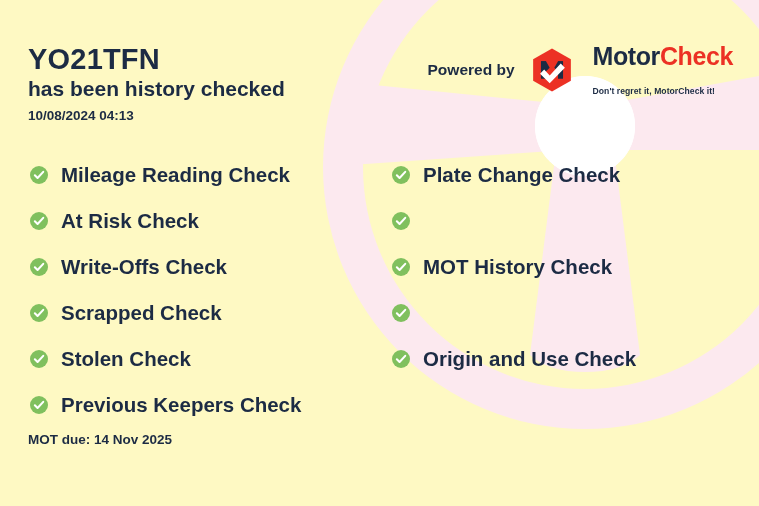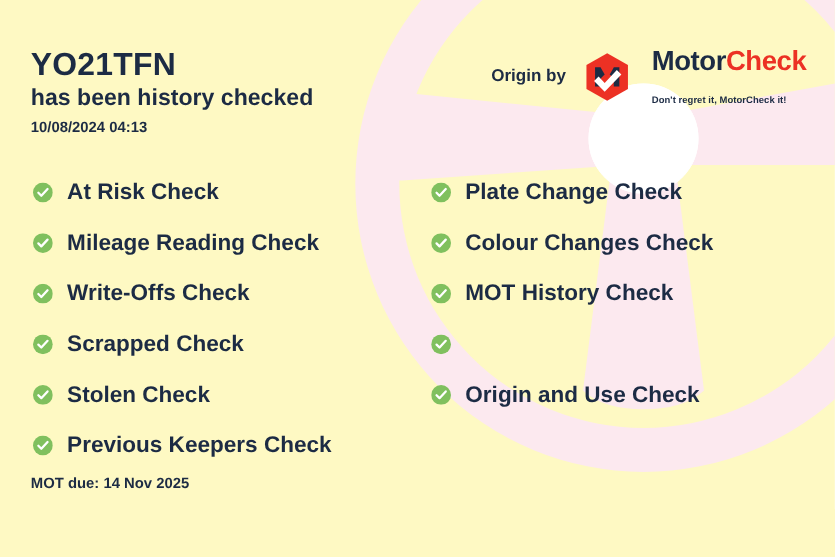--- a/index.html
+++ b/index.html
@@ -185,21 +185,21 @@
     <circle cx="585" cy="126" r="44" fill="none" stroke="#ffffff" stroke-width="12"></circle>
   </svg>
 
   <div id="header">
     <div id="plate">YO21TFN</div>
     <div id="subtitle">has been history checked</div>
     <div id="timestamp">10/08/2024 04:13</div>
   </div>
 
   <div id="brand">
-    <div id="powered-by">Origin by</div>
+    <div id="powered-by">Powered by</div>
 
     <div id="logo-lockup">
       <svg id="logo-mark" viewBox="0 0 100 100" xmlns="http://www.w3.org/2000/svg" aria-hidden="true">
         <polygon points="50,3 91,26.5 91,73.5 50,97 9,73.5 9,26.5" fill="#ec3124"></polygon>
 
         <path d="M26 31 h11 v38 h-11 z" fill="#1c2b44"></path>
         <path d="M63 31 h11 v38 h-11 z" fill="#1c2b44"></path>
         <path d="M26 31 h11 l8 14 -9 9 z" fill="#1c2b44"></path>
         <path d="M74 31 h-11 l-8 14 9 9 z" fill="#1c2b44"></path>
 
@@ -214,34 +214,34 @@
       </div>
     </div>
   </div>
 
   <div id="col-left" class="check-col">
     <div class="check-item">
       <svg class="check-icon" viewBox="0 0 20 20" xmlns="http://www.w3.org/2000/svg" aria-hidden="true">
           <circle cx="10" cy="10" r="10" fill="#80c05e"></circle>
           <path d="M5.4 10.3 l3 3 6.3 -6.8" fill="none" stroke="#ffffff" stroke-width="2.3" stroke-linecap="round" stroke-linejoin="round"></path>
         </svg>
+      <span class="check-label">Mileage Reading Check</span>
+    </div>
+    <div class="check-item">
+      <svg class="check-icon" viewBox="0 0 20 20" xmlns="http://www.w3.org/2000/svg" aria-hidden="true">
+          <circle cx="10" cy="10" r="10" fill="#80c05e"></circle>
+          <path d="M5.4 10.3 l3 3 6.3 -6.8" fill="none" stroke="#ffffff" stroke-width="2.3" stroke-linecap="round" stroke-linejoin="round"></path>
+        </svg>
       <span class="check-label">At Risk Check</span>
     </div>
     <div class="check-item">
       <svg class="check-icon" viewBox="0 0 20 20" xmlns="http://www.w3.org/2000/svg" aria-hidden="true">
           <circle cx="10" cy="10" r="10" fill="#80c05e"></circle>
           <path d="M5.4 10.3 l3 3 6.3 -6.8" fill="none" stroke="#ffffff" stroke-width="2.3" stroke-linecap="round" stroke-linejoin="round"></path>
         </svg>
-      <span class="check-label">Mileage Reading Check</span>
-    </div>
-    <div class="check-item">
-      <svg class="check-icon" viewBox="0 0 20 20" xmlns="http://www.w3.org/2000/svg" aria-hidden="true">
-          <circle cx="10" cy="10" r="10" fill="#80c05e"></circle>
-          <path d="M5.4 10.3 l3 3 6.3 -6.8" fill="none" stroke="#ffffff" stroke-width="2.3" stroke-linecap="round" stroke-linejoin="round"></path>
-        </svg>
       <span class="check-label">Write-Offs Check</span>
     </div>
     <div class="check-item">
       <svg class="check-icon" viewBox="0 0 20 20" xmlns="http://www.w3.org/2000/svg" aria-hidden="true">
           <circle cx="10" cy="10" r="10" fill="#80c05e"></circle>
           <path d="M5.4 10.3 l3 3 6.3 -6.8" fill="none" stroke="#ffffff" stroke-width="2.3" stroke-linecap="round" stroke-linejoin="round"></path>
         </svg>
       <span class="check-label">Scrapped Check</span>
     </div>
     <div class="check-item">
@@ -266,21 +266,20 @@
           <circle cx="10" cy="10" r="10" fill="#80c05e"></circle>
           <path d="M5.4 10.3 l3 3 6.3 -6.8" fill="none" stroke="#ffffff" stroke-width="2.3" stroke-linecap="round" stroke-linejoin="round"></path>
         </svg>
       <span class="check-label">Plate Change Check</span>
     </div>
     <div class="check-item">
       <svg class="check-icon" viewBox="0 0 20 20" xmlns="http://www.w3.org/2000/svg" aria-hidden="true">
           <circle cx="10" cy="10" r="10" fill="#80c05e"></circle>
           <path d="M5.4 10.3 l3 3 6.3 -6.8" fill="none" stroke="#ffffff" stroke-width="2.3" stroke-linecap="round" stroke-linejoin="round"></path>
         </svg>
-      <span class="check-label">Colour Changes Check</span>
     </div>
     <div class="check-item">
       <svg class="check-icon" viewBox="0 0 20 20" xmlns="http://www.w3.org/2000/svg" aria-hidden="true">
           <circle cx="10" cy="10" r="10" fill="#80c05e"></circle>
           <path d="M5.4 10.3 l3 3 6.3 -6.8" fill="none" stroke="#ffffff" stroke-width="2.3" stroke-linecap="round" stroke-linejoin="round"></path>
         </svg>
       <span class="check-label">MOT History Check</span>
     </div>
     <div class="check-item">
       <svg class="check-icon" viewBox="0 0 20 20" xmlns="http://www.w3.org/2000/svg" aria-hidden="true">

